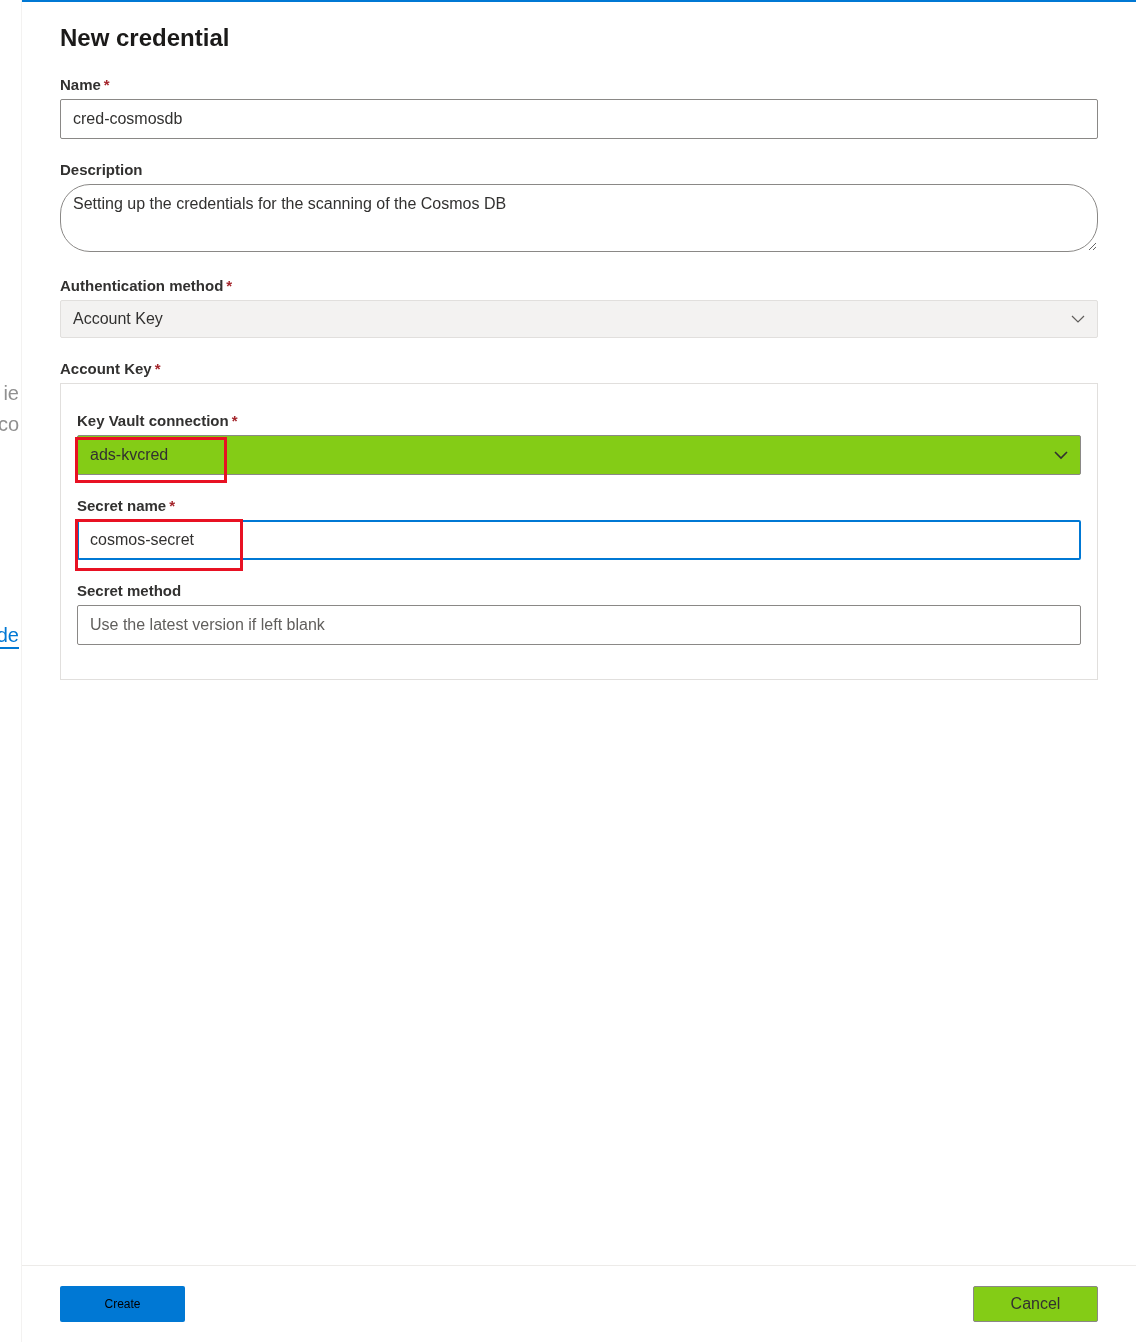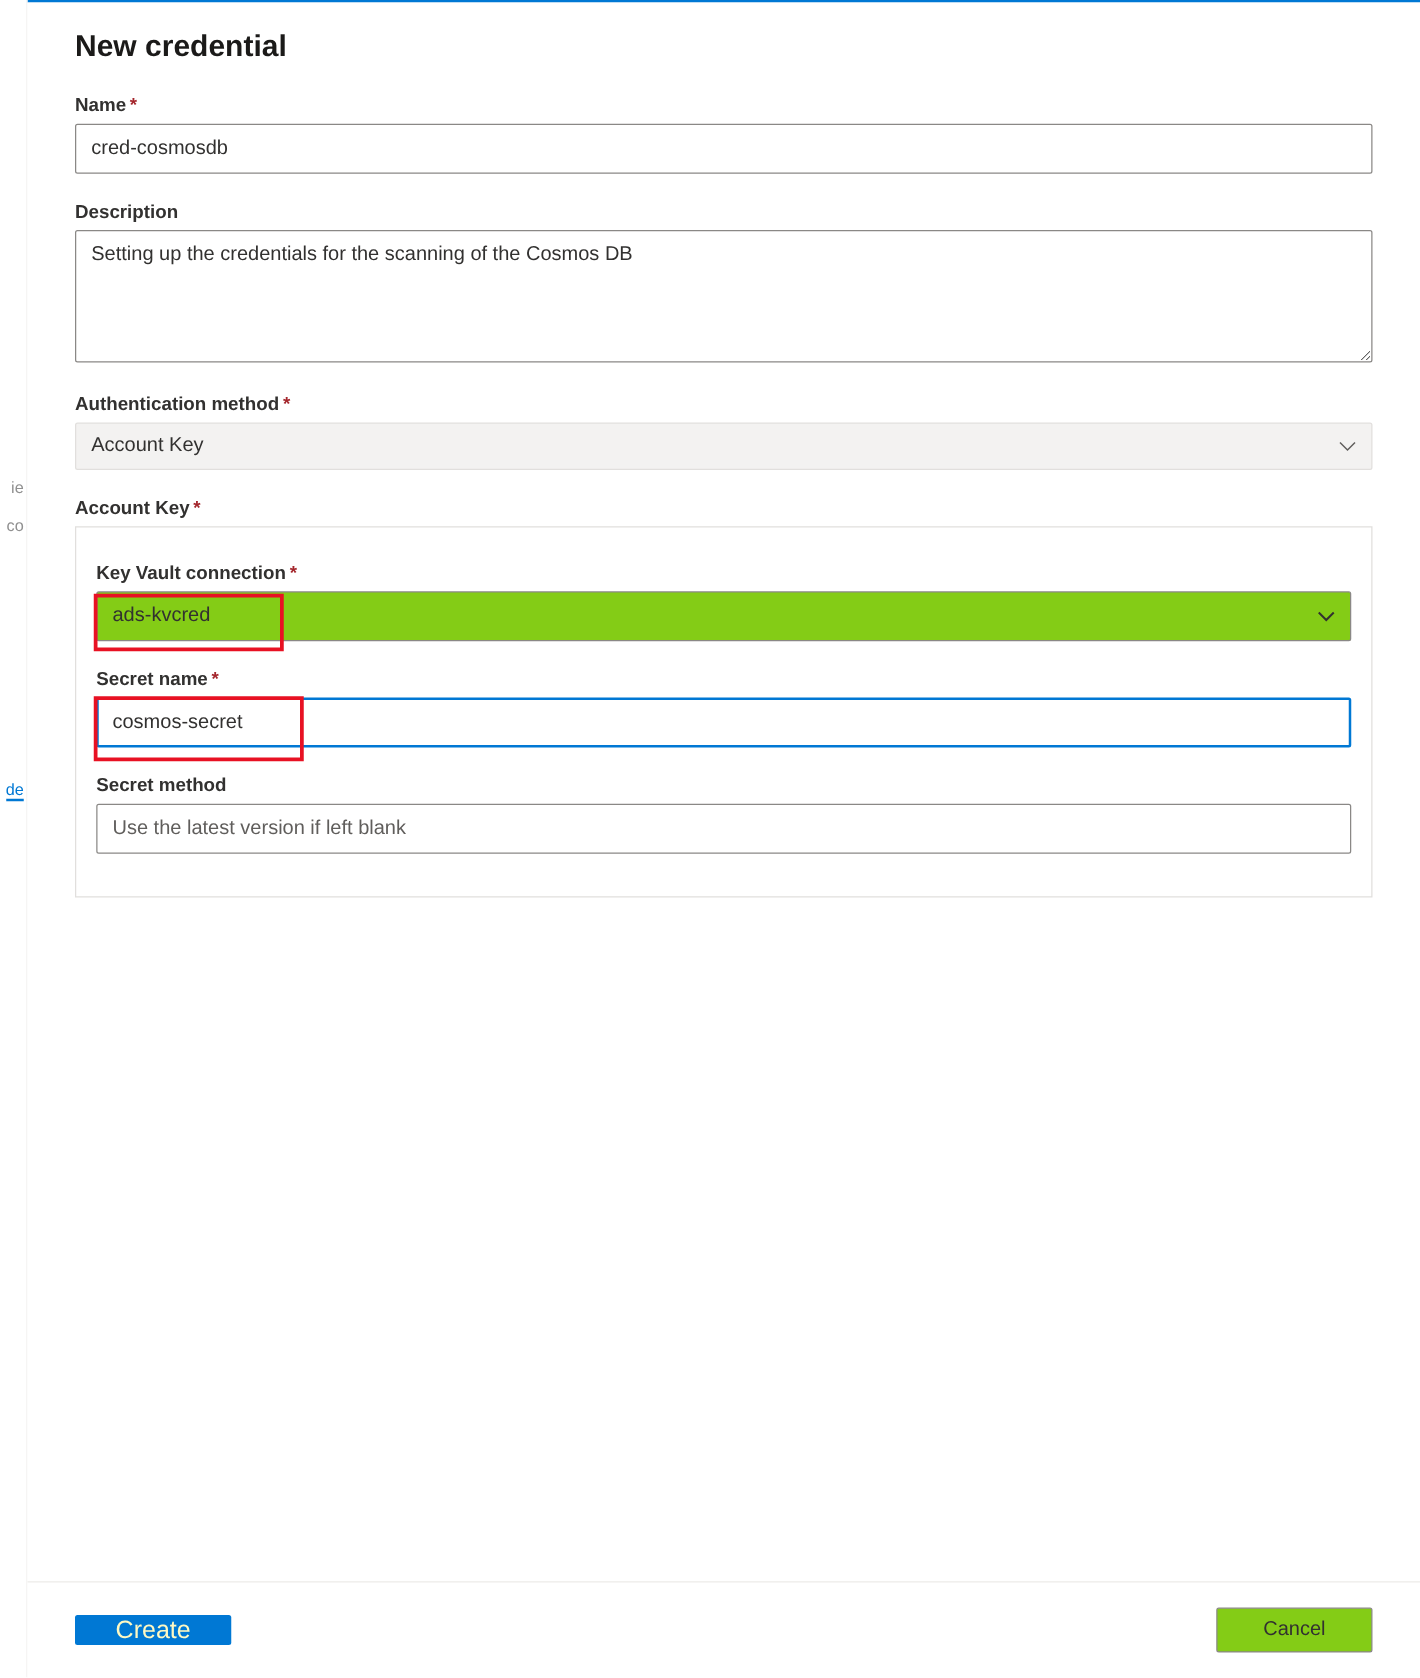--- a/index.html
+++ b/index.html
@@ -28,21 +28,21 @@
     .left-strip {
       position: absolute;
       left: 0;
       top: 0;
       bottom: 0;
       width: 22px;
       background: #fff;
       border-right: 1px solid #f3f2f1;
       overflow: hidden;
       color: #909090;
-      font-size: 13px;
+      font-size: 20px;
     }
     .left-strip .blue {
       color: #0078d4;
     }
     .left-strip .row1 { position:absolute; top:96px; right:2px;}
     .left-strip .row2 { position:absolute; top:177px; right:2px;}
     .left-strip .row3 { position:absolute; top:382px; right:2px;}
     .left-strip .row4 { position:absolute; top:413px; right:2px;}
     .left-strip .row5 { position:absolute; top:624px; right:2px; border-bottom:2px solid #0078d4;}
     .left-strip .row6 { position:absolute; top:862px; right:2px;}
@@ -91,24 +91,25 @@
       font-family: inherit;
       color: #323130;
       background: #fff;
     }
     .text-input.focused {
       outline: none;
       border: 2px solid #0078d4;
       padding: 0 11px;
     }
     textarea.text-input {
-      height: 106px;
+      height: 68px;
       padding: 8px 12px;
       resize: both;
       line-height: 1.4;
+      border-radius: 30px;
     }
     .select-box {
       width: 100%;
       height: 38px;
       border: 1px solid #e1dfdd;
       background: #f3f2f1;
       border-radius: 2px;
       display: flex;
       align-items: center;
       justify-content: space-between;
@@ -143,25 +144,25 @@
     }
     .footer {
       border-top: 1px solid #edebe9;
       padding: 20px 38px;
       display: flex;
       justify-content: space-between;
       align-items: center;
     }
     .btn-primary {
       background: #0078d4;
-      color: #fef9c3;
+      color: #000000;
       border: none;
       min-width: 125px;
-      height: 24px;
-      font-size: 20px;
+      height: 36px;
+      font-size: 12px;
       font-family: inherit;
       border-radius: 2px;
       cursor: pointer;
       font-weight:400;
     }
     .btn-secondary {
       background: #84cc16;
       color: #323130;
       border: 1px solid #8a8886;
       min-width: 125px;

